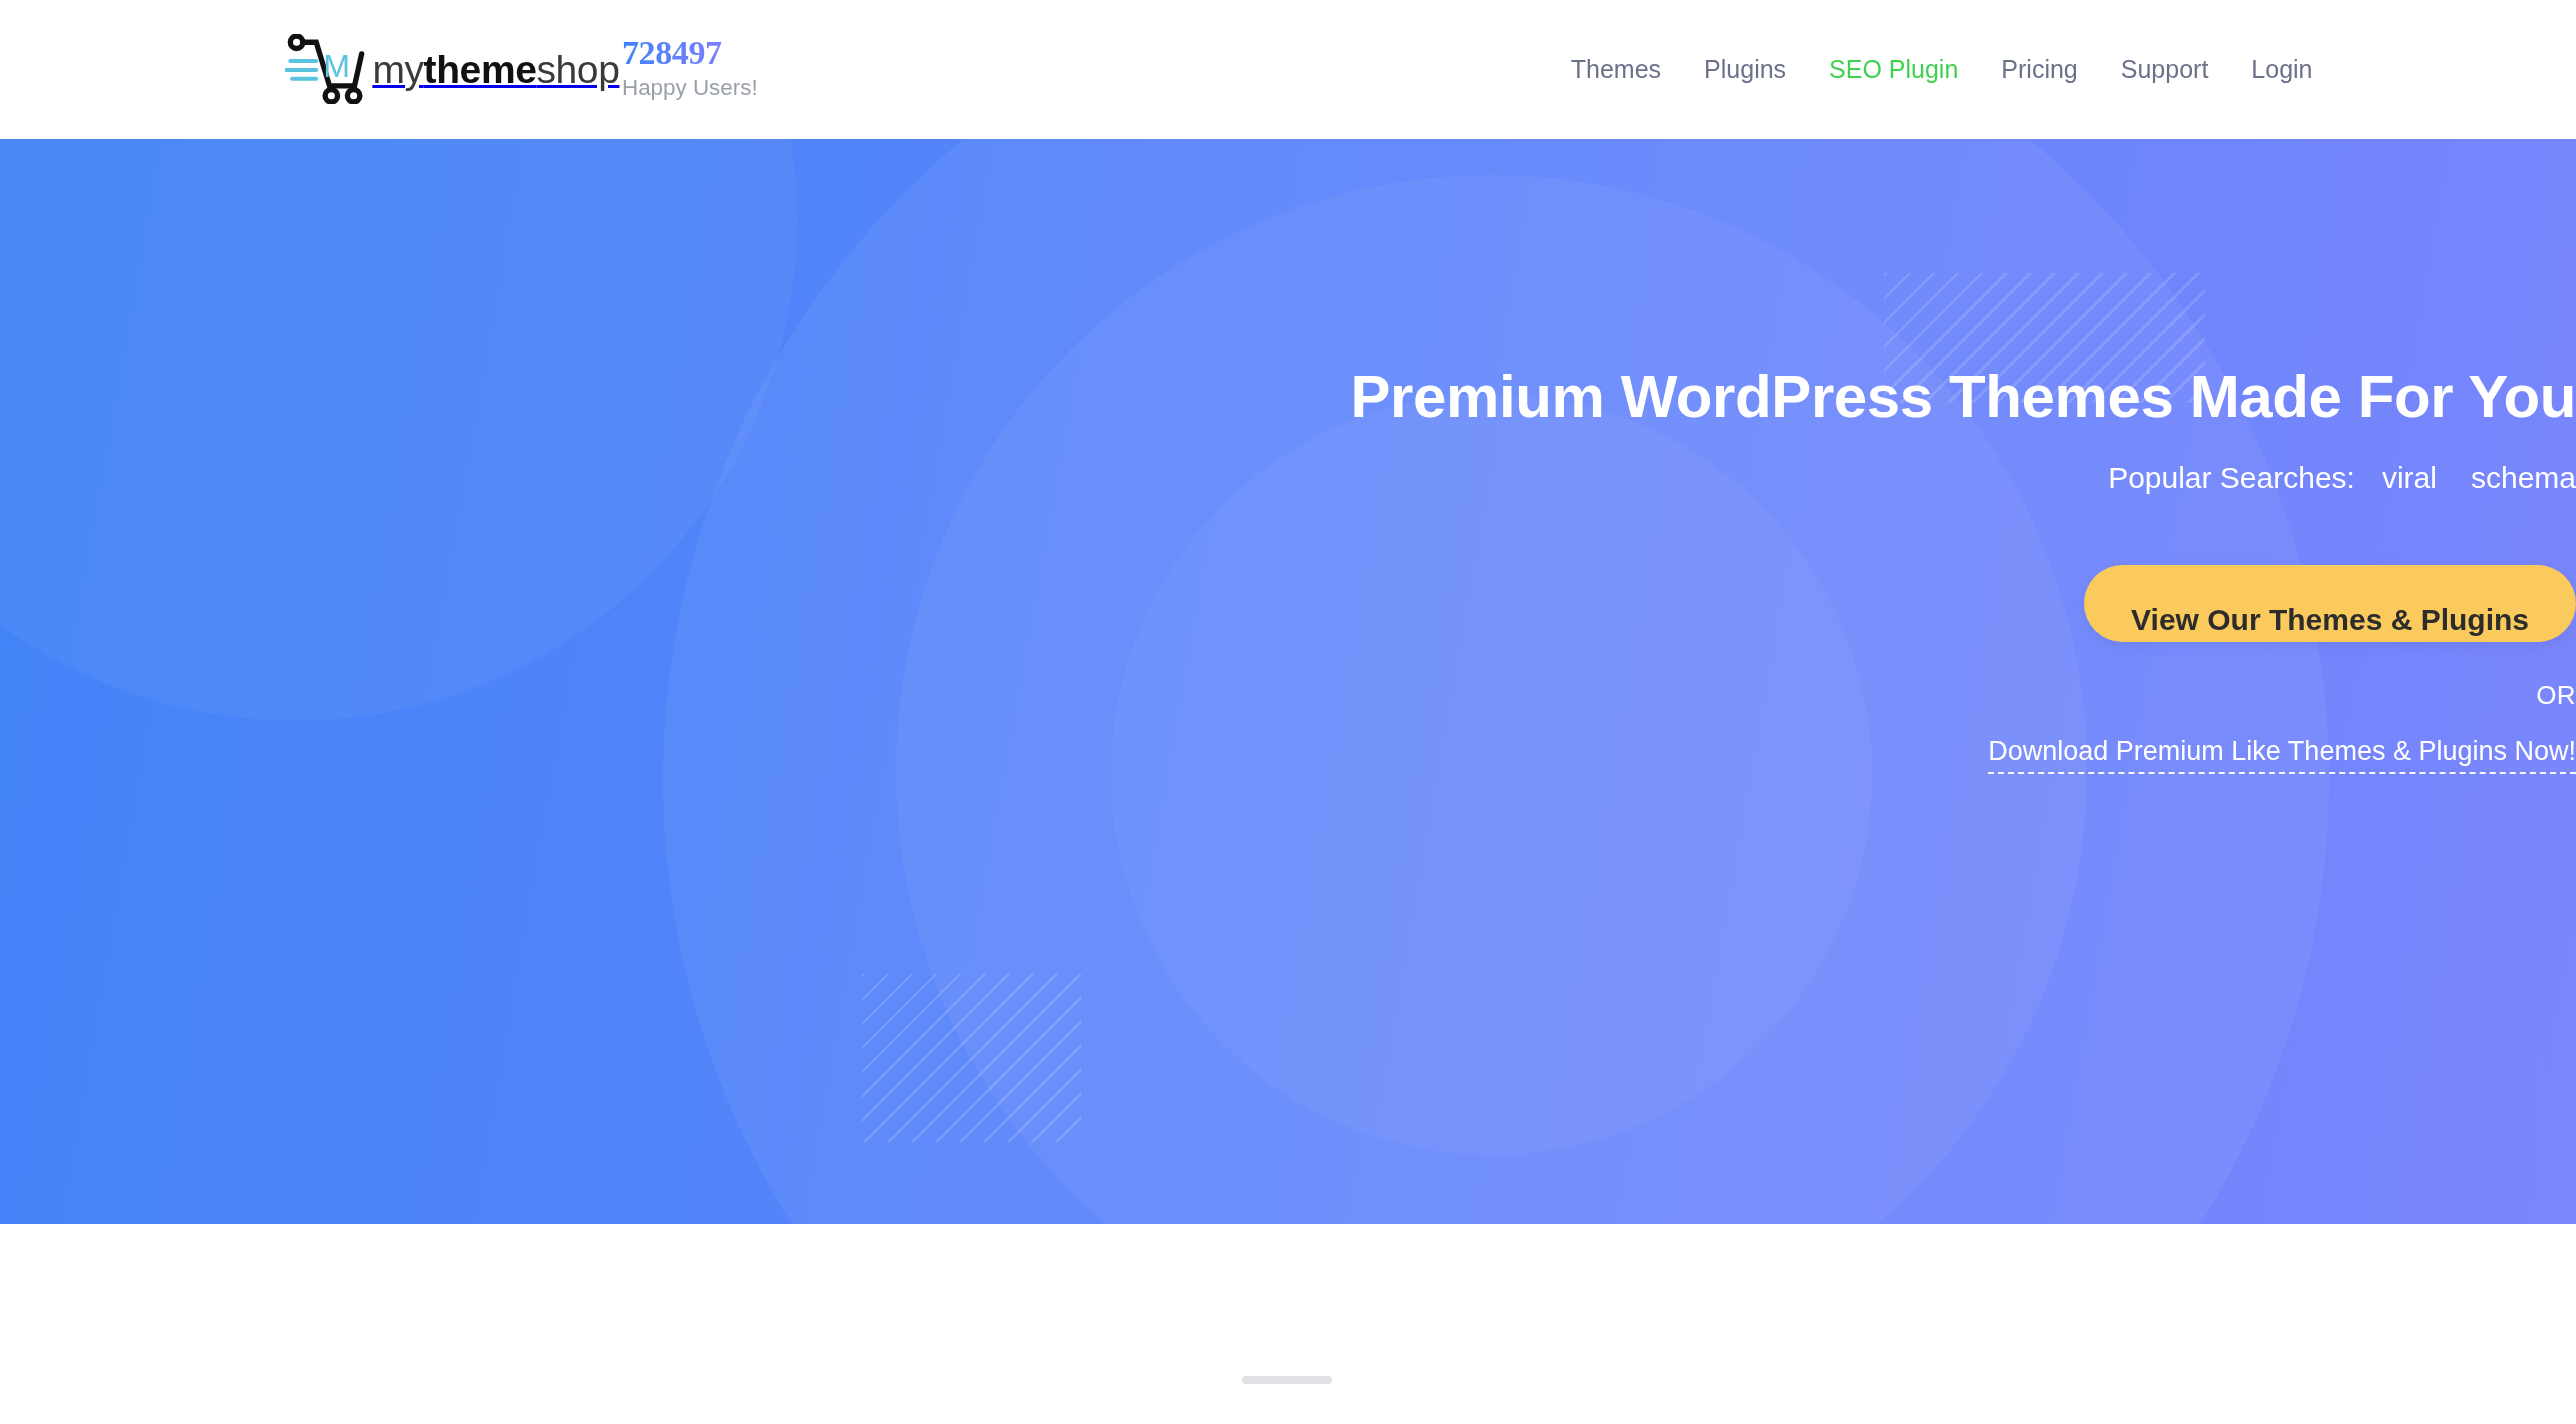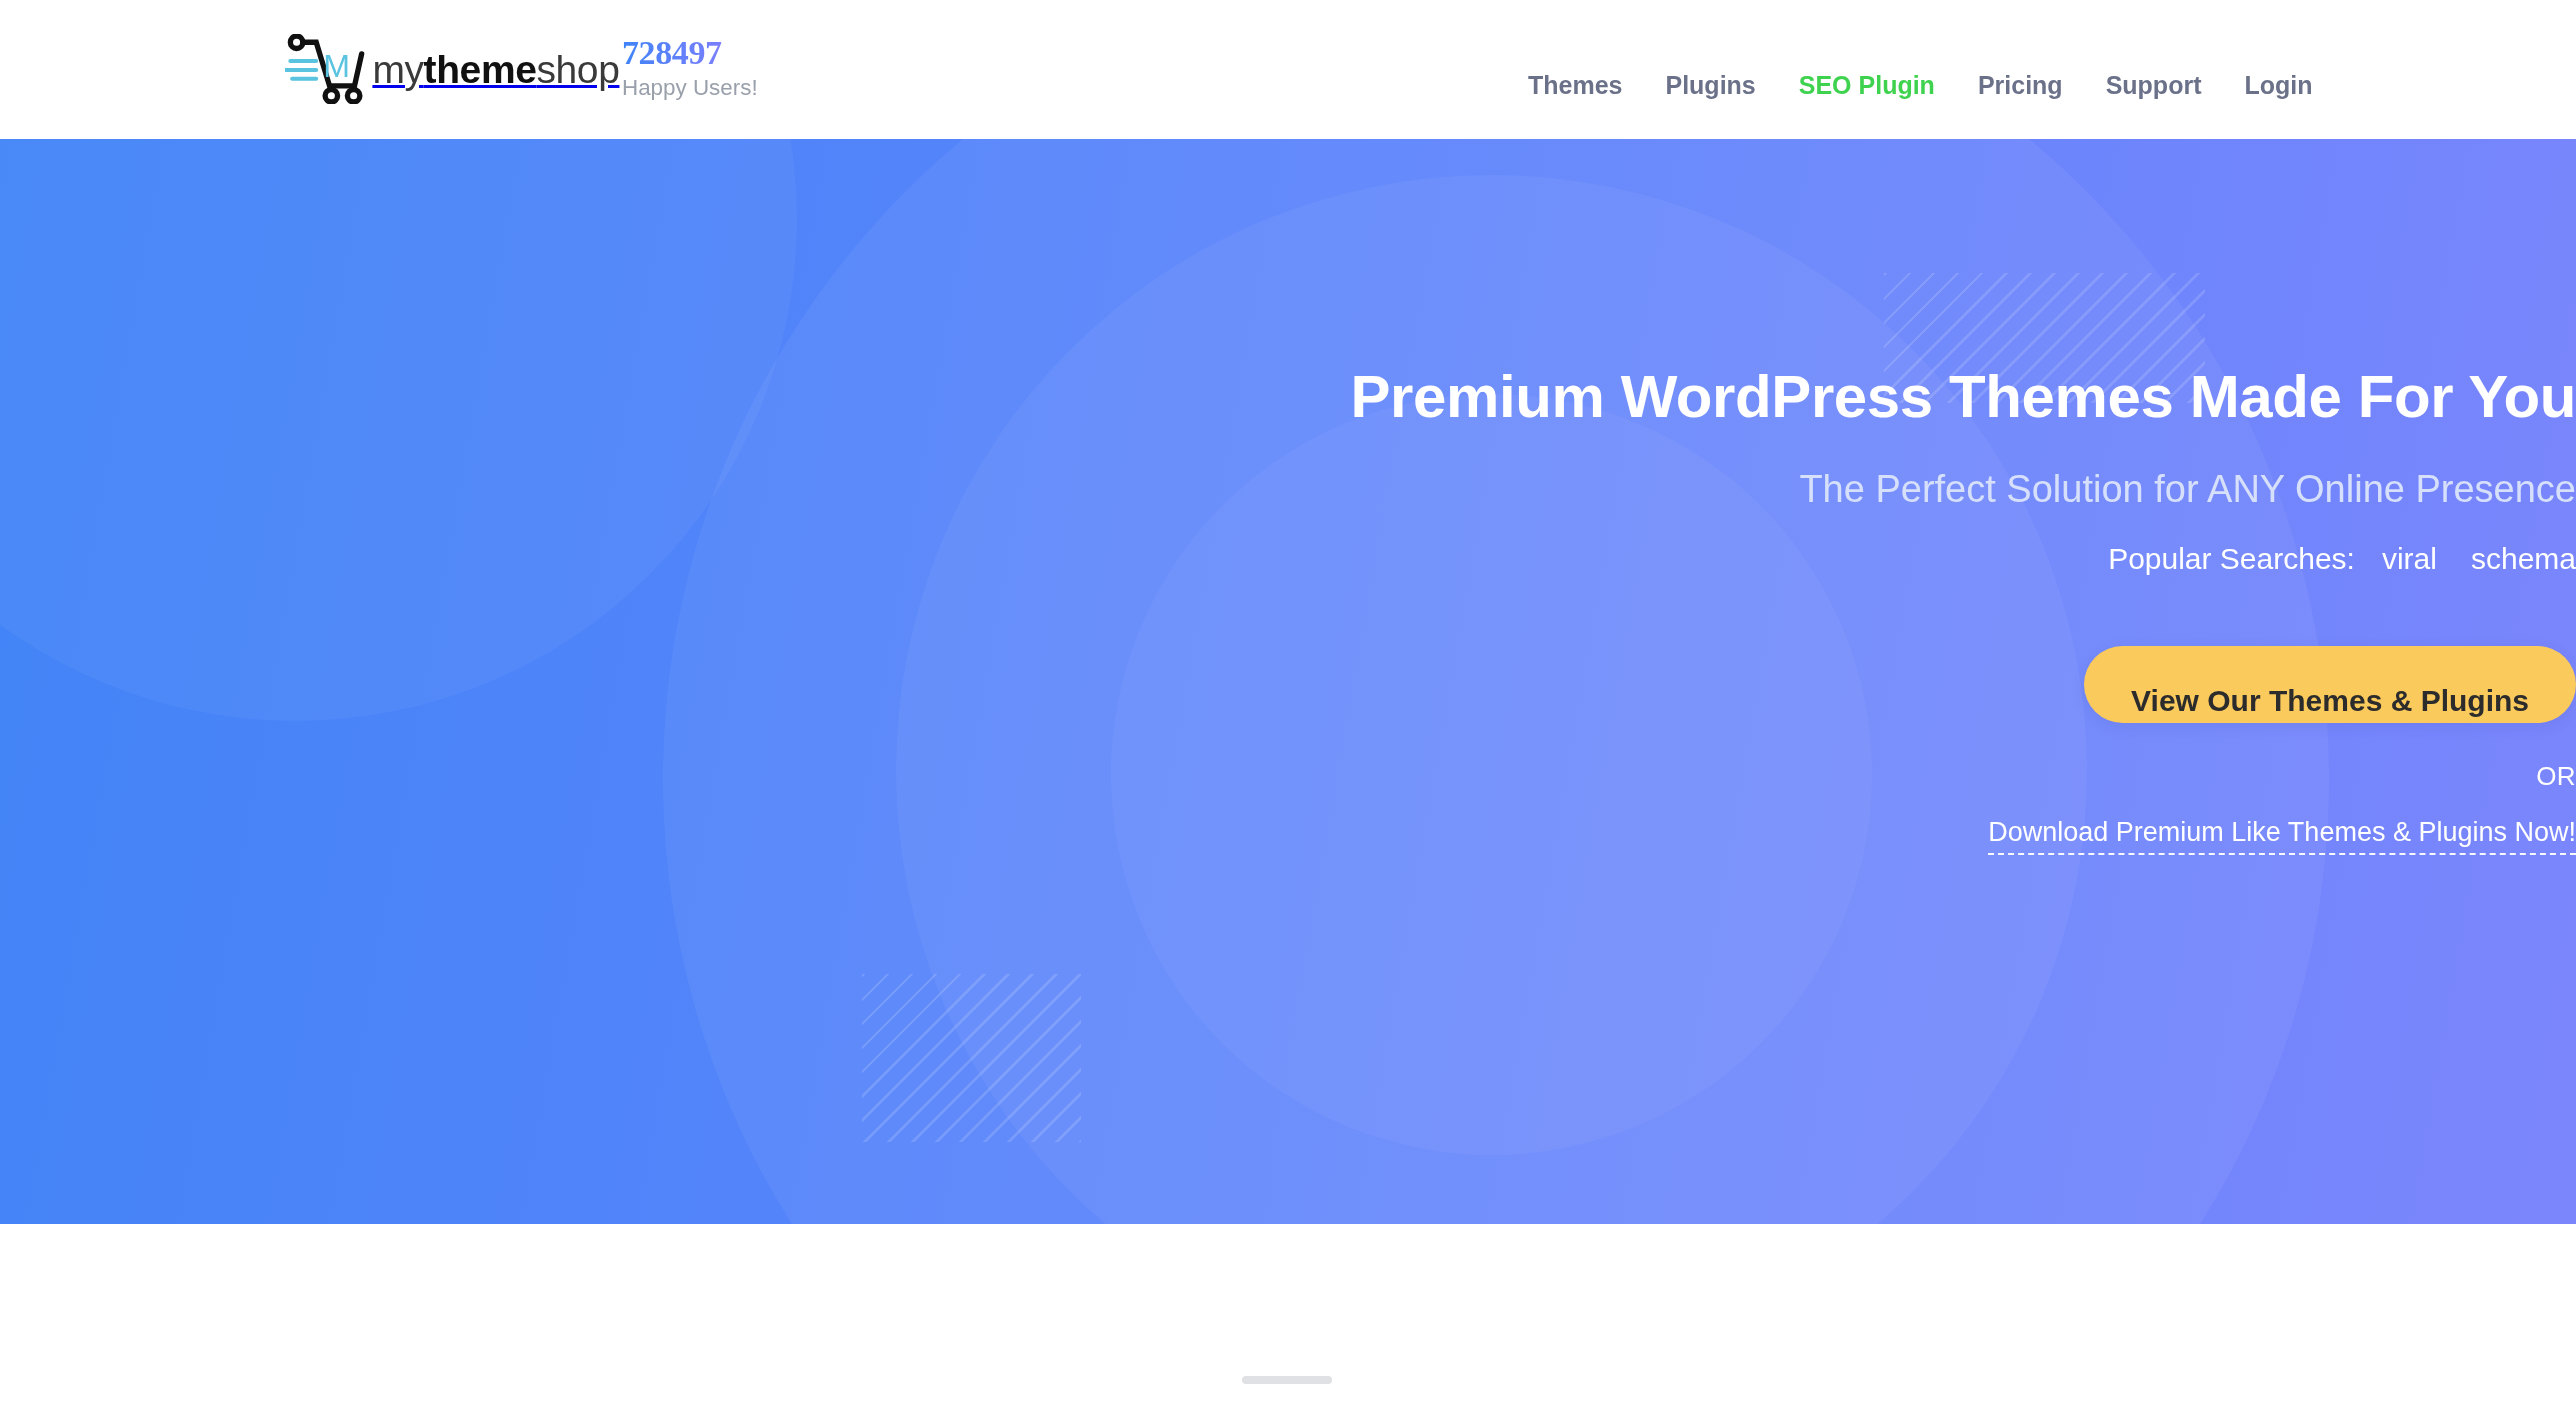--- a/index.html
+++ b/index.html
@@ -42,22 +42,22 @@
     -webkit-background-clip:text; background-clip:text;
     -webkit-text-fill-color:transparent; color:#4f82f8;
     display:inline-block;
     font-family:Liberation Serif, serif;
   }
   .users-label{
     margin-top:7.2px; font-size:22.4px; color:#9aa0ab; font-weight:400;
   }
 
   .main-nav{
-    position:absolute; right:242px; top:16px; height:139px;
-    display:flex; align-items:center; gap:0px;font-weight:bold;
+    position:absolute; right:242px; top:0; height:139px;
+    display:flex; align-items:center; gap:0px;
   }
   .nav-link{
     font-size:25px; color:#6b7189; text-decoration:none;
     padding:0 21.5px; white-space:nowrap; cursor:pointer;
   }
   .nav-link.is-active{ color:#3fd24f; }
 
   
   .hero{
     position:absolute; top:139px; left:0; width:2576px; height:1085px;
@@ -218,21 +218,20 @@
     <div class="hero-circle c-mid"></div>
     <div class="hero-circle c-inner"></div>
     <div class="hero-circle c-left"></div>
 
     <div class="stripe-block stripe-tr"></div>
     <div class="stripe-block stripe-bl"></div>
 
     <div class="hero-content">
 
       <h1 class="hero-title">Premium WordPress Themes Made For You</h1>
-      <p class="hero-sub">The Perfect Solution for ANY Online Presence</p>
 
 
       <div class="popular-row">
         <span class="popular-label">Popular Searches:</span>
         <a class="popular-term" href="#">viral</a>
         <a class="popular-term" href="#">schema</a>
       </div>
 
       <button class="cta-btn">View Our Themes &amp; Plugins</button>
 

